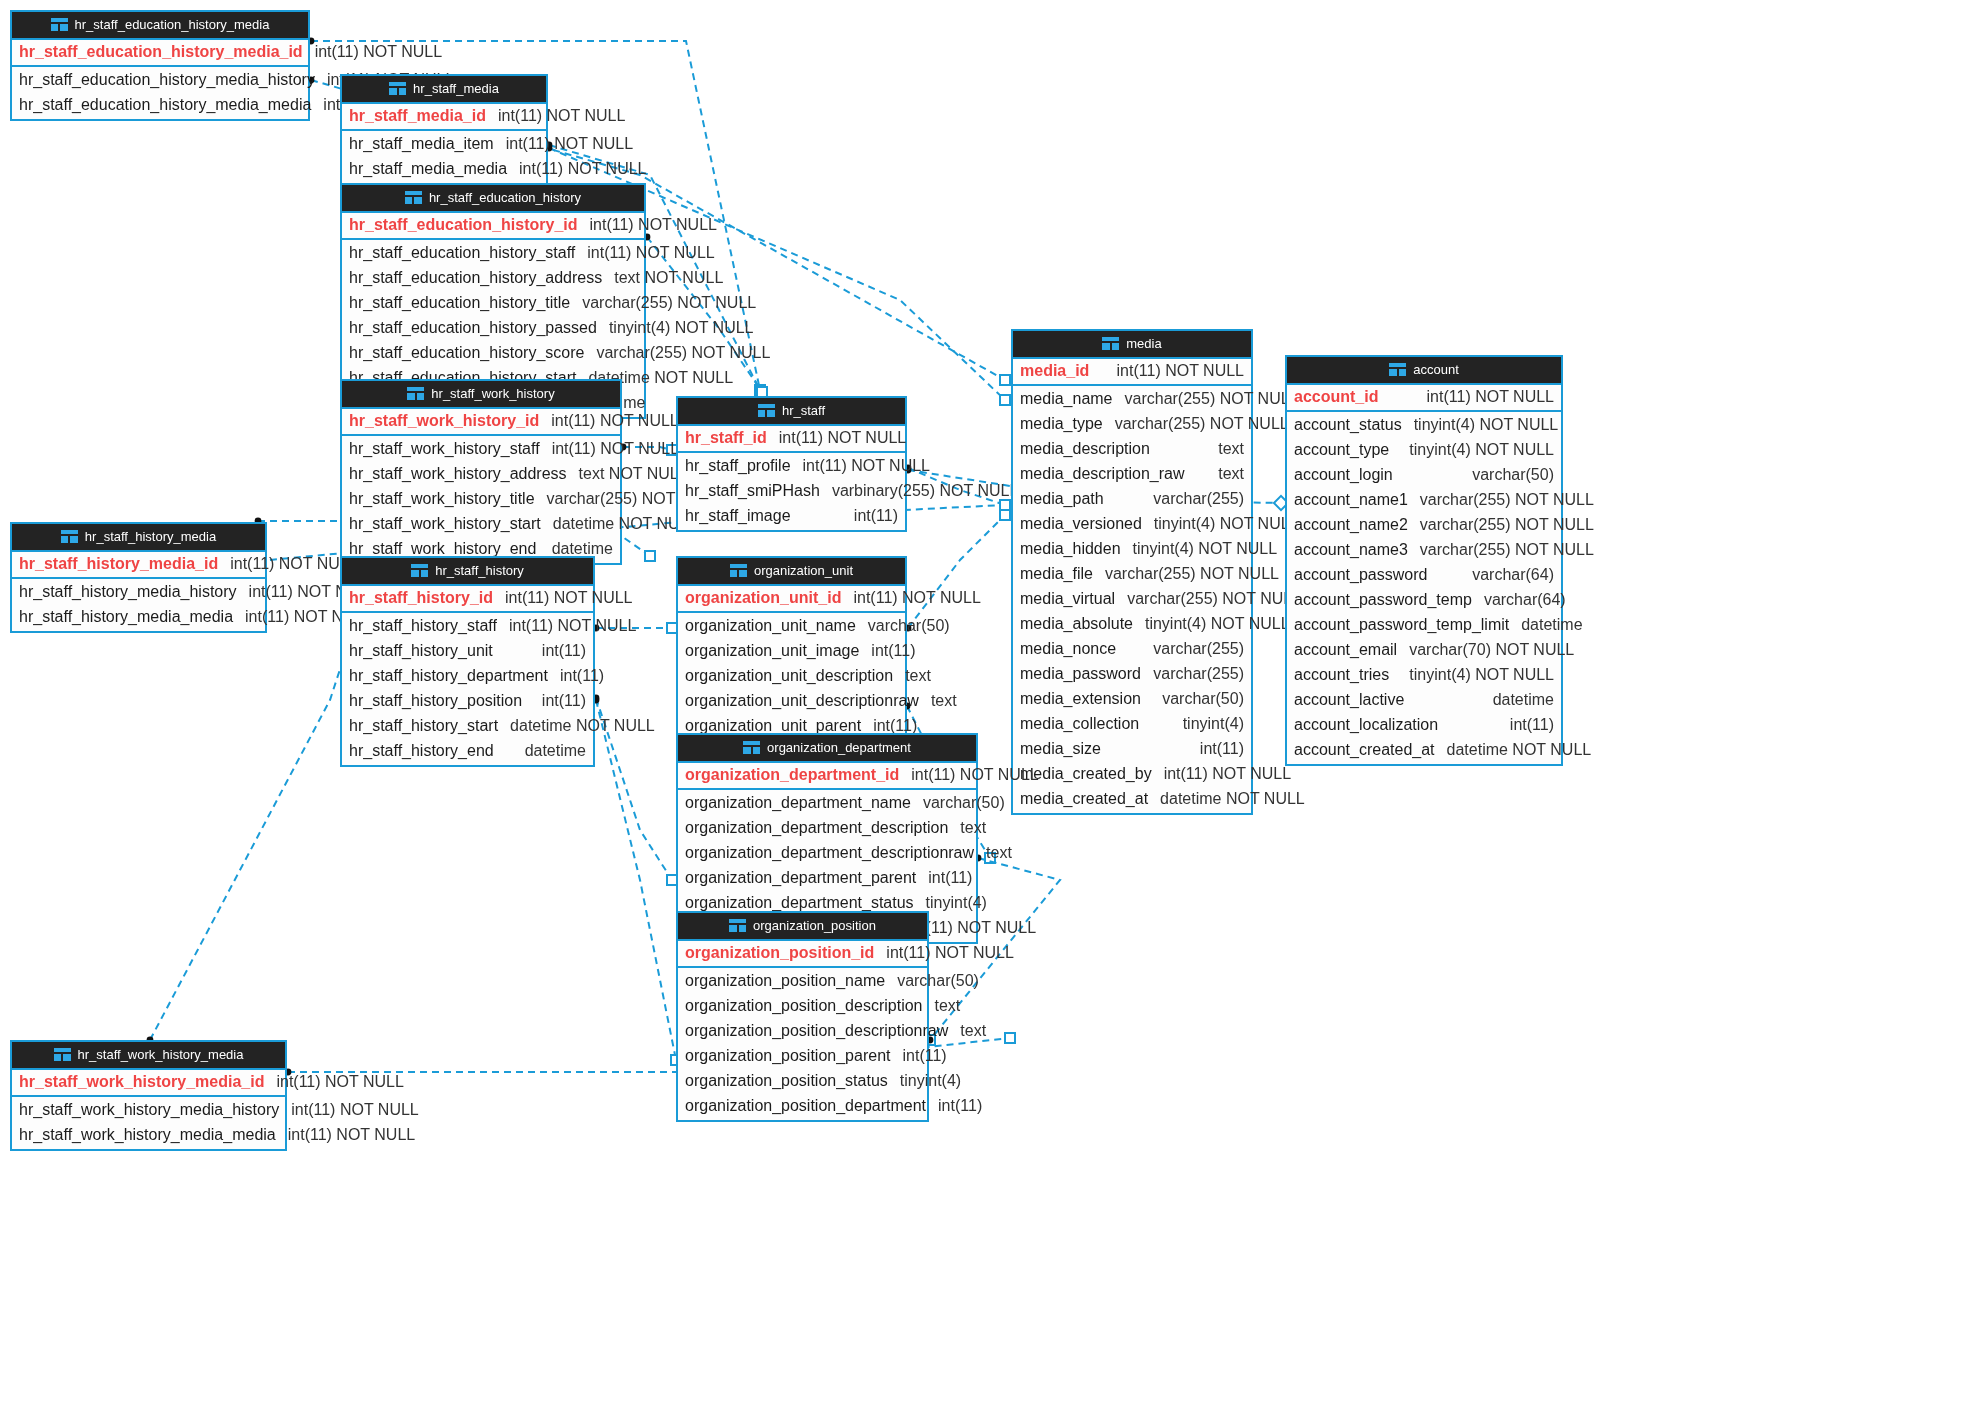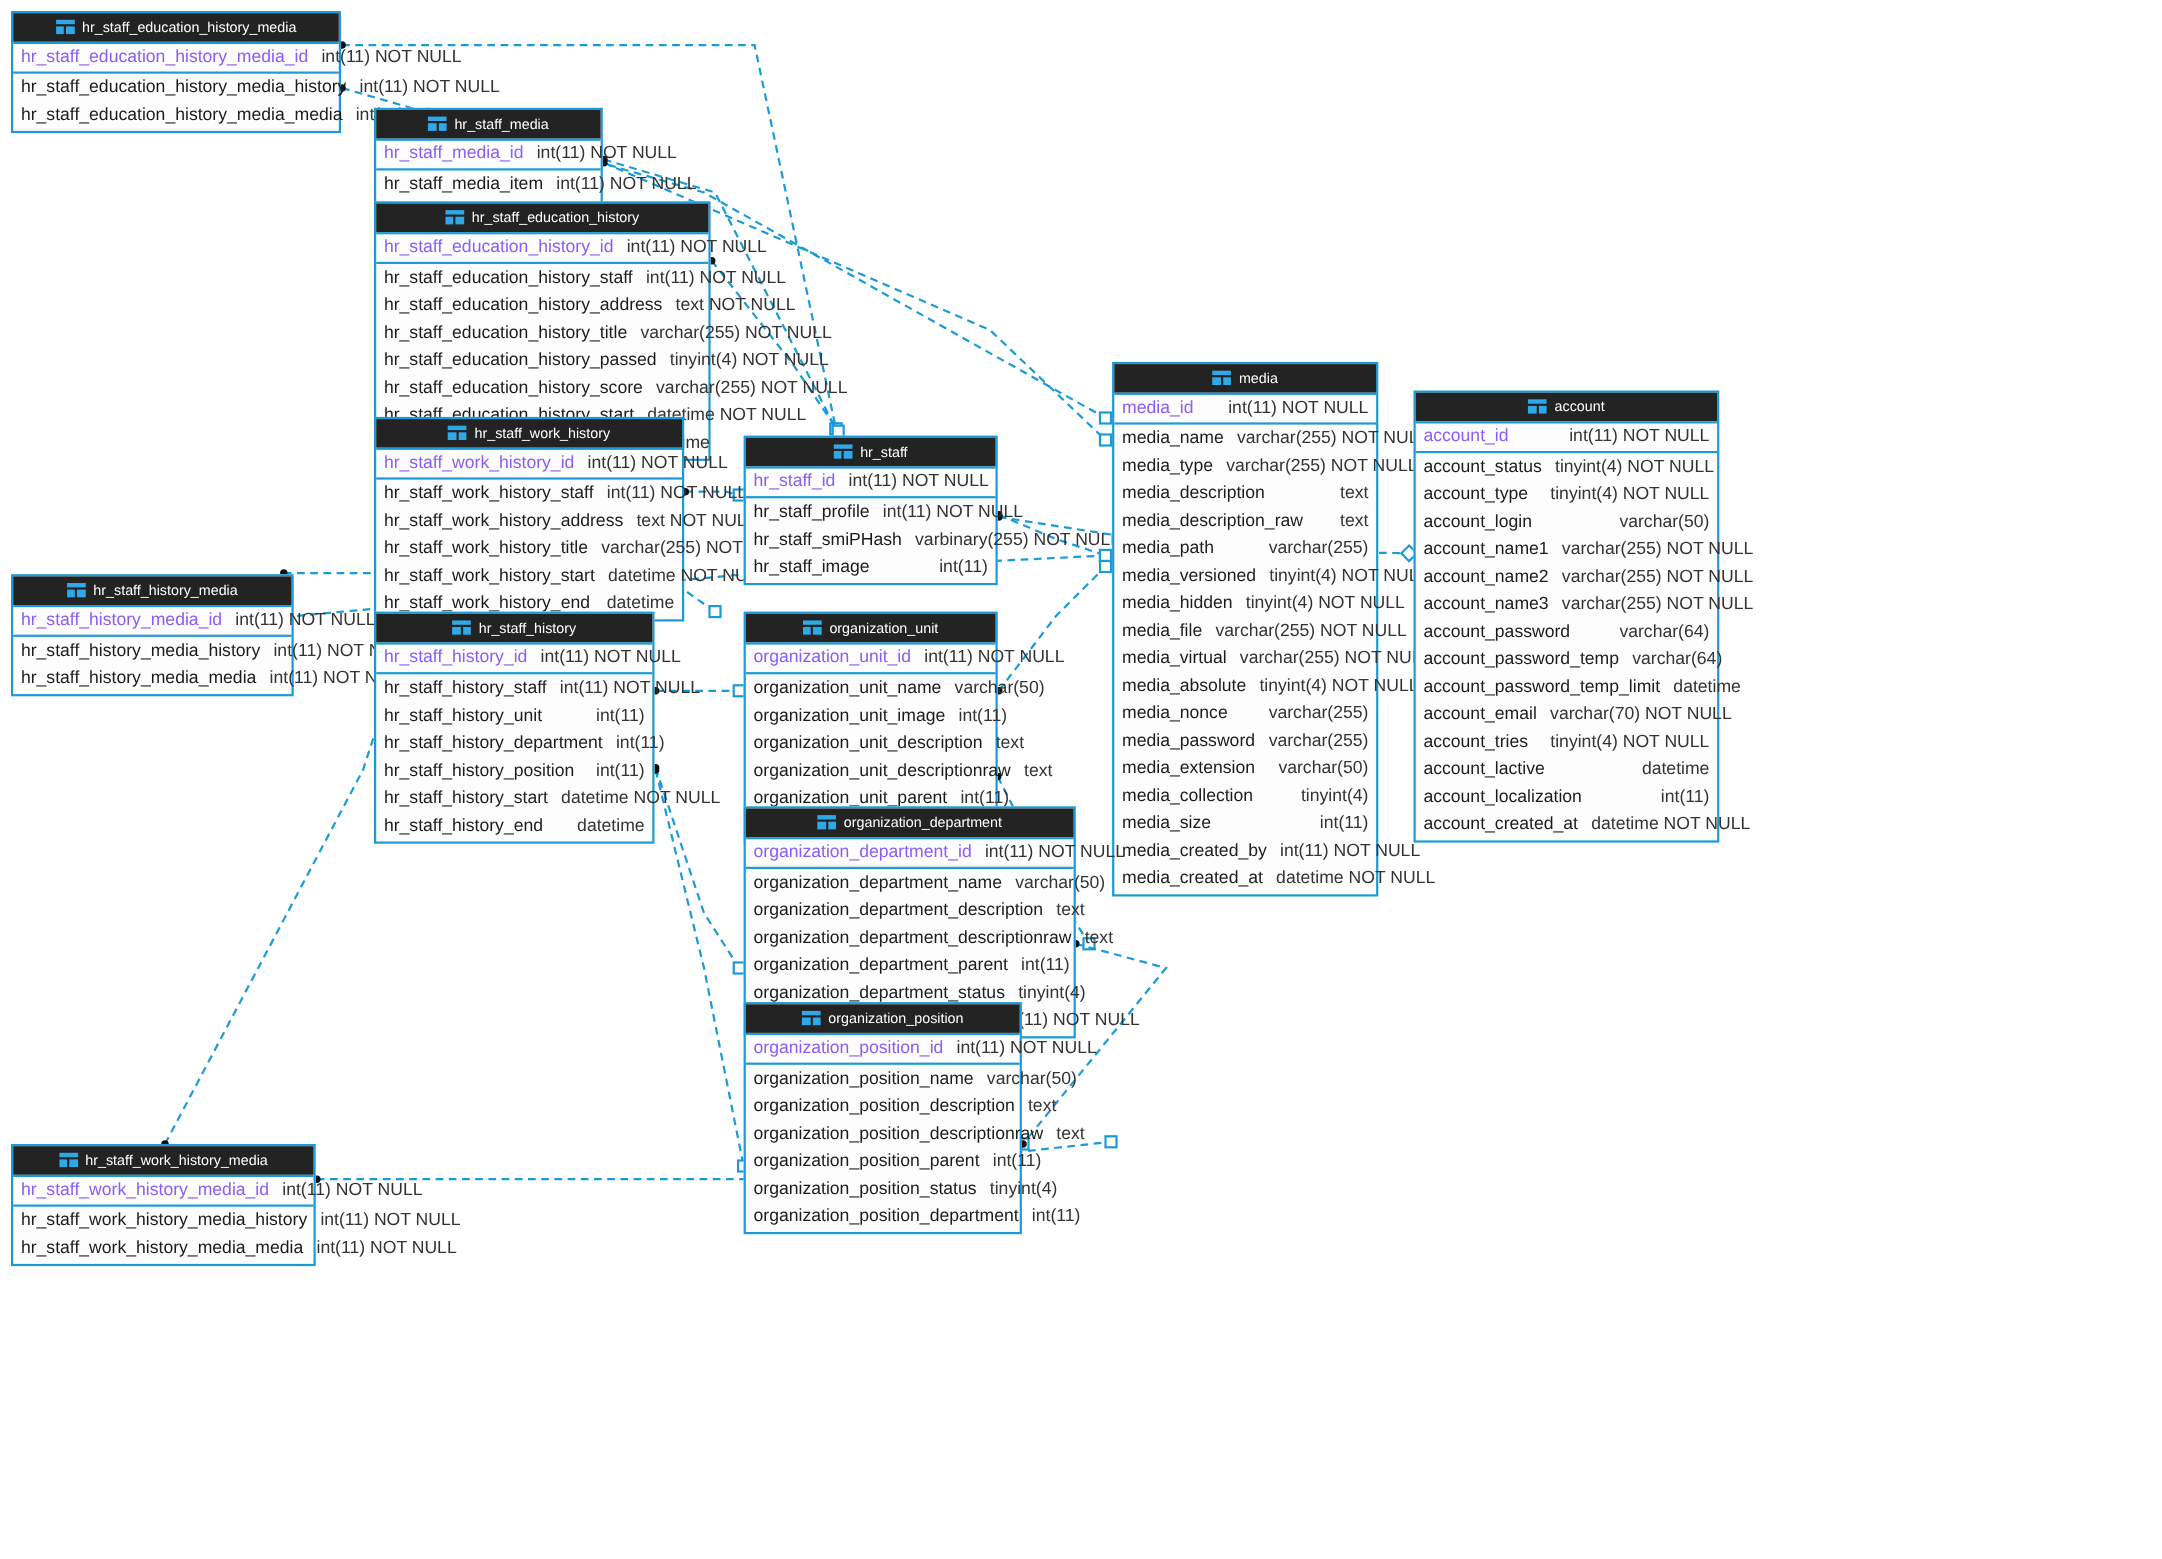--- a/index.html
+++ b/index.html
@@ -71,21 +71,21 @@
     display: flex;
     justify-content: space-between;
     align-items: baseline;
     font-size: 16px;
     line-height: 1;
     padding: 4px 7px 5px 7px;
     white-space: nowrap;
     color: #1b1b1b;
     gap: 12px;
   }
-  .row.pk .col { font-weight: normal; color: #8b5cf6; }
+  .row.pk .col { font-weight: bold; color: #ef4444; }
   .col { text-align: left; }
   .typ { text-align: right; color: #333; }
   .body-rows { padding-top: 1px; padding-bottom: 1px; }
 </style>
 </head>
 <body>
 
 <div id="canvas">
   <svg id="edges" viewBox="0 0 1965 1417" xmlns="http://www.w3.org/2000/svg">
       <path d="M 311,41 L 686,41 L 760,390" fill="none" stroke="#1a9bd7" stroke-width="2" stroke-dasharray="7 5" stroke-linecap="butt"></path>
@@ -168,21 +168,21 @@
         <div class="row">
           <span class="col">hr_staff_education_history_media_history</span>
           <span class="typ">int(11) NOT NULL</span>
         </div>
         <div class="row">
           <span class="col">hr_staff_education_history_media_media</span>
           <span class="typ">int(11) NOT NULL</span>
         </div>
       </div>
     </div>
-    <div class="tbl" style="left: 340px; top: 74px; width: 208px; margin-top: 24px;">
+    <div class="tbl" style="left: 340px; top: 74px; width: 208px;">
       <div class="tbl-head">
         <span class="tbl-icon">
           <i class="r1"></i>
           <i class="r2"></i>
           <i class="r3"></i>
         </span>
         <span>hr_staff_media</span>
       </div>
       <div class="tbl-pk">
         <div class="row pk">

